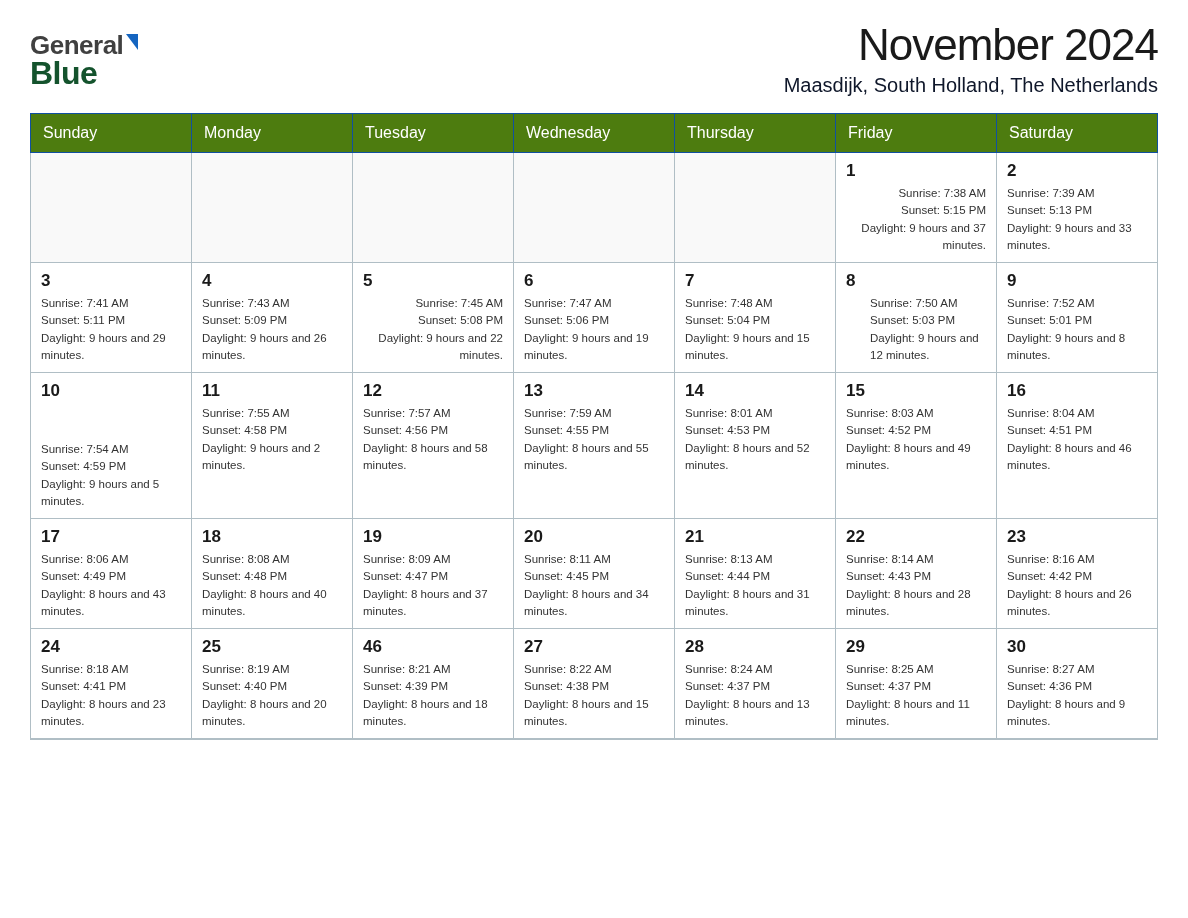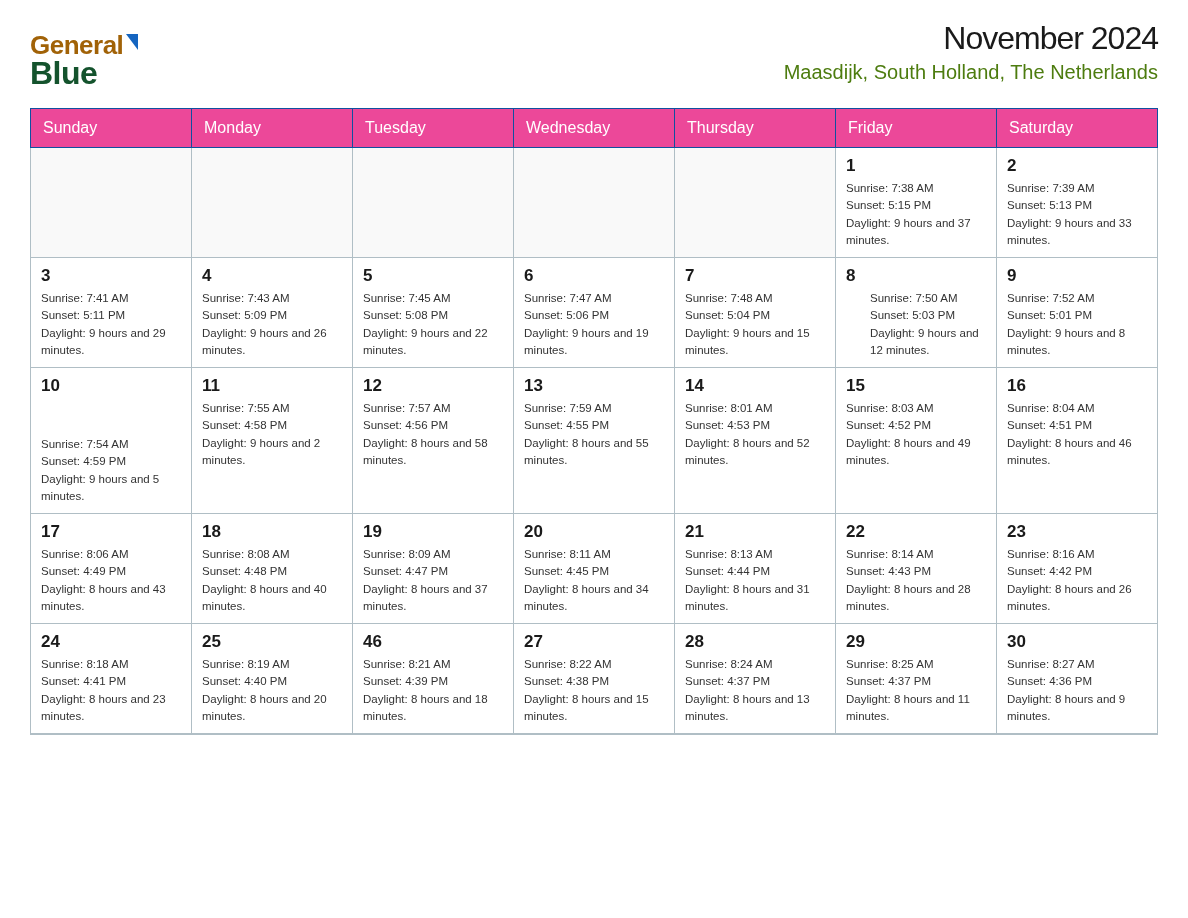--- a/index.html
+++ b/index.html
@@ -17,52 +17,52 @@
     }
     .logo {
       display: flex;
       flex-direction: column;
       align-items: flex-start;
       padding-top: 10px;
     }
     .logo-general {
       font-size: 26px;
       font-weight: bold;
-      color: #a16207;
+      color: #404040;
       letter-spacing: -0.5px;
     }
     .logo-blue {
       font-size: 32px;
       font-weight: bold;
       color: #14532d;
       letter-spacing: -0.5px;
       margin-top: -6px;
     }
     .title-area {
       text-align: right;
     }
     .main-title {
-      font-size: 32px;
+      font-size: 44px;
       font-weight: 300;
       color: #1a1a1a;
       letter-spacing: -1px;
     }
     .subtitle {
       font-size: 20px;
-      color: #4d7c0f;
+      color: #0f172a;
       font-weight: 400;
       margin-top: 4px;
     }
     .calendar {
       width: 100%;
       border-collapse: collapse;
       margin-top: 16px;
     }
     .calendar th {
-      background-color: #ec4899;
+      background-color: #4d7c0f;
       color: #fff;
       font-size: 16px;
       font-weight: 500;
       padding: 10px 12px;
       text-align: left;
       border: 1px solid #1050a0;
     }
     .calendar td {
       border: 1px solid #b0bec5;
       vertical-align: top;
@@ -120,21 +120,21 @@
   </thead>
   <tbody id="calendar-body">
   <tr>
         <td class="empty-cell"></td>
         <td class="empty-cell"></td>
         <td class="empty-cell"></td>
         <td class="empty-cell"></td>
         <td class="empty-cell"></td>
         <td>
           <div class="day-number">1</div>
-          <div class="day-info" style="white-space: pre-line;">Sunrise: 7:38 AM
+          <div class="day-info" style="white-space: pre-line; text-align: right;">Sunrise: 7:38 AM
 Sunset: 5:15 PM
 Daylight: 9 hours and 37 minutes.</div>
         </td>
         <td>
           <div class="day-number">2</div>
           <div class="day-info" style="white-space: pre-line;">Sunrise: 7:39 AM
 Sunset: 5:13 PM
 Daylight: 9 hours and 33 minutes.</div>
         </td>
       </tr>
@@ -146,21 +146,21 @@
 Daylight: 9 hours and 29 minutes.</div>
         </td>
         <td>
           <div class="day-number">4</div>
           <div class="day-info" style="white-space: pre-line;">Sunrise: 7:43 AM
 Sunset: 5:09 PM
 Daylight: 9 hours and 26 minutes.</div>
         </td>
         <td>
           <div class="day-number">5</div>
-          <div class="day-info" style="white-space: pre-line;">Sunrise: 7:45 AM
+          <div class="day-info" style="white-space: pre-line; text-align: right;">Sunrise: 7:45 AM
 Sunset: 5:08 PM
 Daylight: 9 hours and 22 minutes.</div>
         </td>
         <td>
           <div class="day-number">6</div>
           <div class="day-info" style="white-space: pre-line;">Sunrise: 7:47 AM
 Sunset: 5:06 PM
 Daylight: 9 hours and 19 minutes.</div>
         </td>
         <td>

